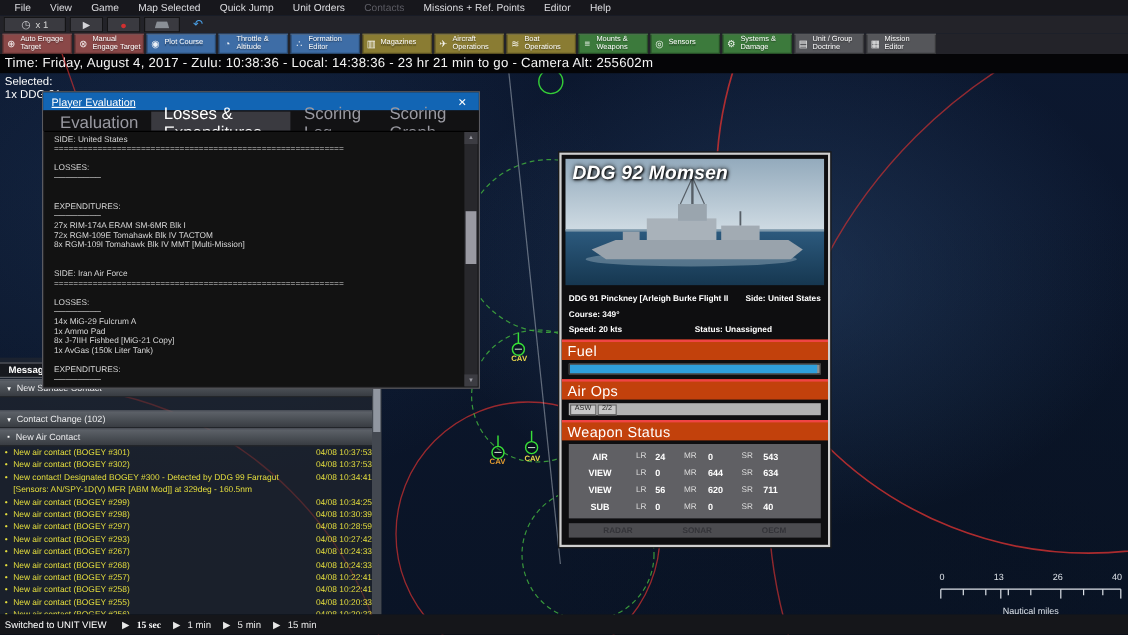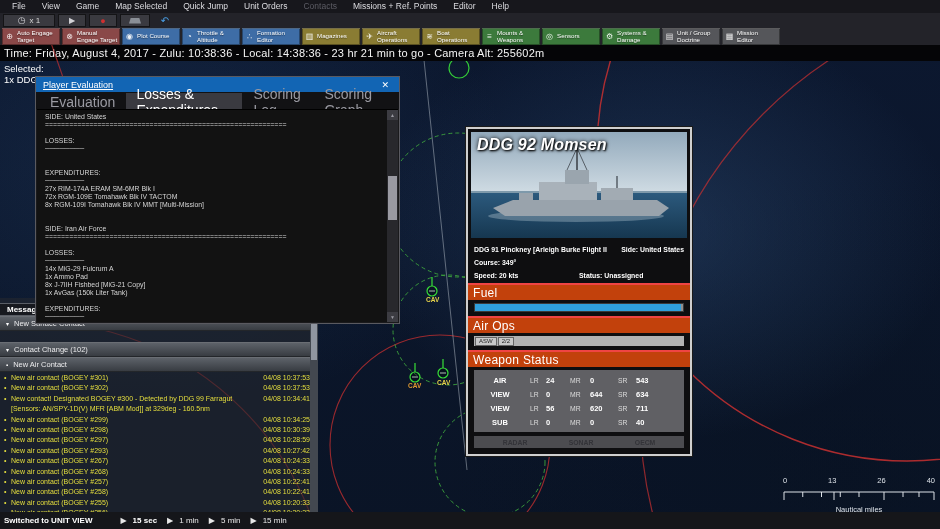--- a/index.html
+++ b/index.html
@@ -81,24 +81,24 @@
   .log-group .chev{font-size:6px;color:#fff;}
   .log-entries{padding:1px 8px 0 4px;}
   .log-entry{display:flex;align-items:flex-start;color:#e6df3e;font-size:7px;line-height:10.4px;}
   .le-bullet{width:7px;flex:none;}
   .le-text{flex:1;padding-right:5px;}
   .le-time{min-width:54px;text-align:right;flex:none;}
   .log-scroll{position:absolute;right:0;top:13px;bottom:0;width:8px;background:rgba(72,76,84,.9);}
   .log-thumb{position:absolute;top:3px;left:1px;width:6px;height:46px;background:#9096a0;}
   
   .bottom-bar{position:absolute;left:0;top:512px;width:940px;height:17px;background:#15161a;display:flex;align-items:center;padding-left:4px;z-index:45;}
-  .bb-status{font-size:8px;color:#fff;font-weight:bold;margin-right:18px;}
+  .bb-status{font-size:8px;color:#fff;font-weight:normal;margin-right:3px;}
   .bb-arrow{color:#e8e8e8;font-size:8px;margin:0 6px 0 10px;}
   .bb-opt{font-size:8px;color:#e8e8e8;}
-  .bb-opt.first{color:#fff;font-weight:bold;}
+  .bb-opt.first{color:#fff;font-weight:bold;font-family:Liberation Serif, serif;}
   
   .scale{position:absolute;left:783px;top:476px;width:152px;z-index:8;color:#dde2e8;}
   .scale-labels{display:flex;justify-content:space-between;font-size:7.5px;padding-bottom:1px;}
   .scale-unit{text-align:center;font-size:7.5px;margin-top:1px;}
 </style>
 </head>
 <body>
 
 <div class="stage">
 

